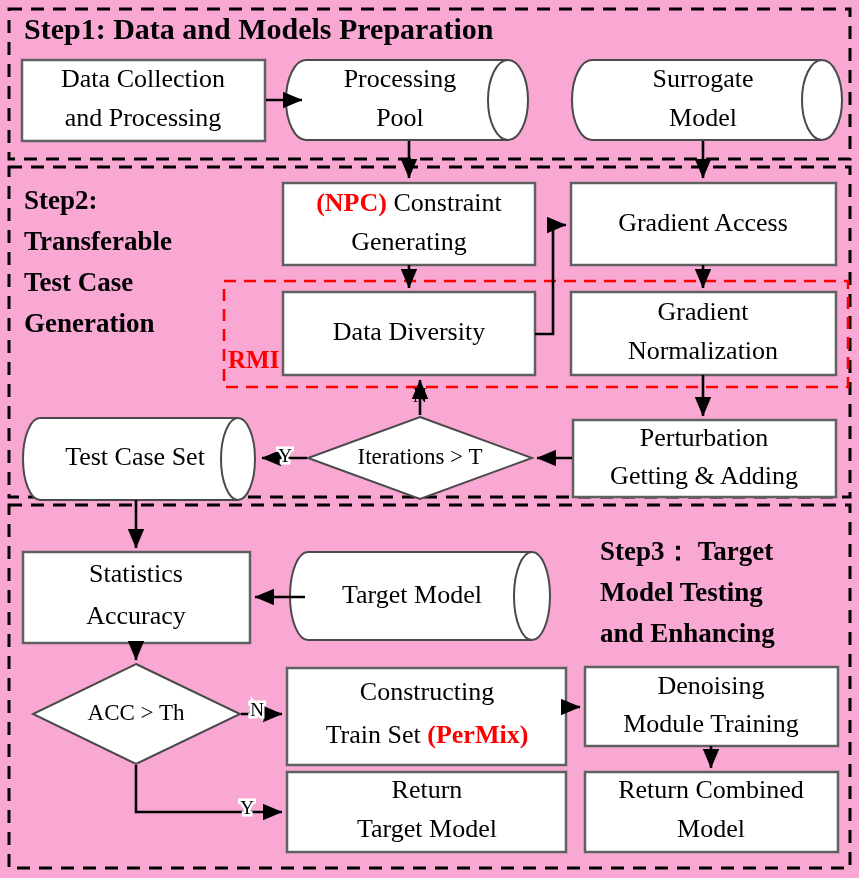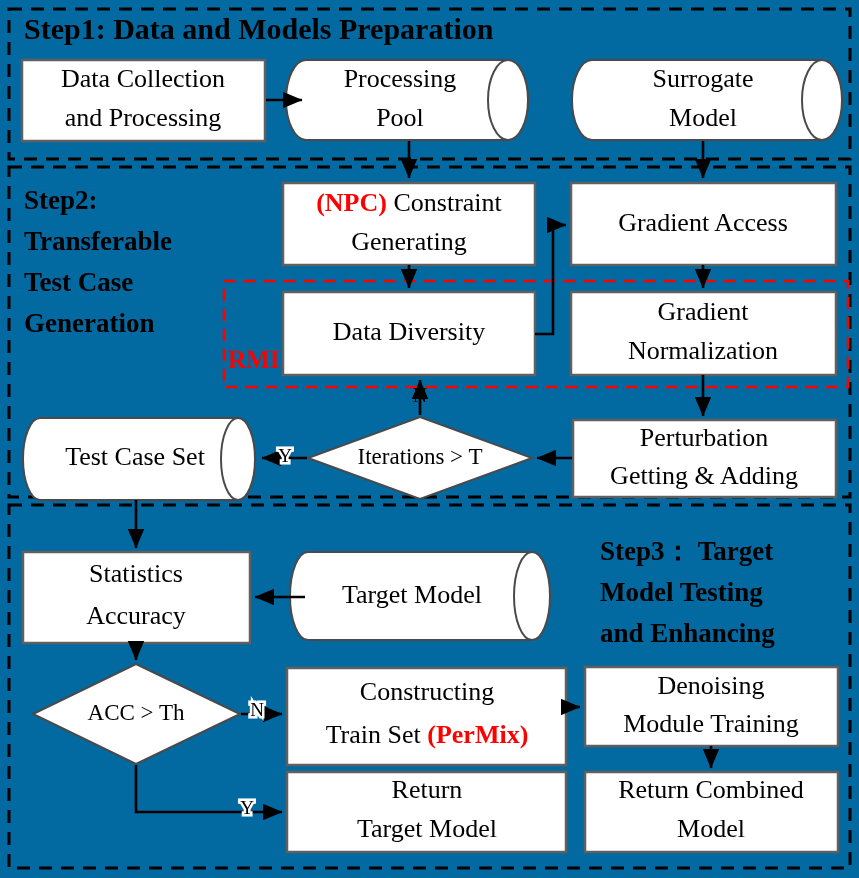--- a/index.html
+++ b/index.html
@@ -4,21 +4,21 @@
 <style>
   html, body {
     margin: 0;
     padding: 0;
     background: #ffffff;
   }
   #root {
     position: relative;
     width: 859px;
     height: 878px;
-    background: #0369a1;
+    background: #f9a8d4;
     font-family: "Liberation Serif", serif;
     overflow: hidden;
   }
   svg#canvas {
     position: absolute;
     left: 0;
     top: 0;
     width: 859px;
     height: 878px;
   }

